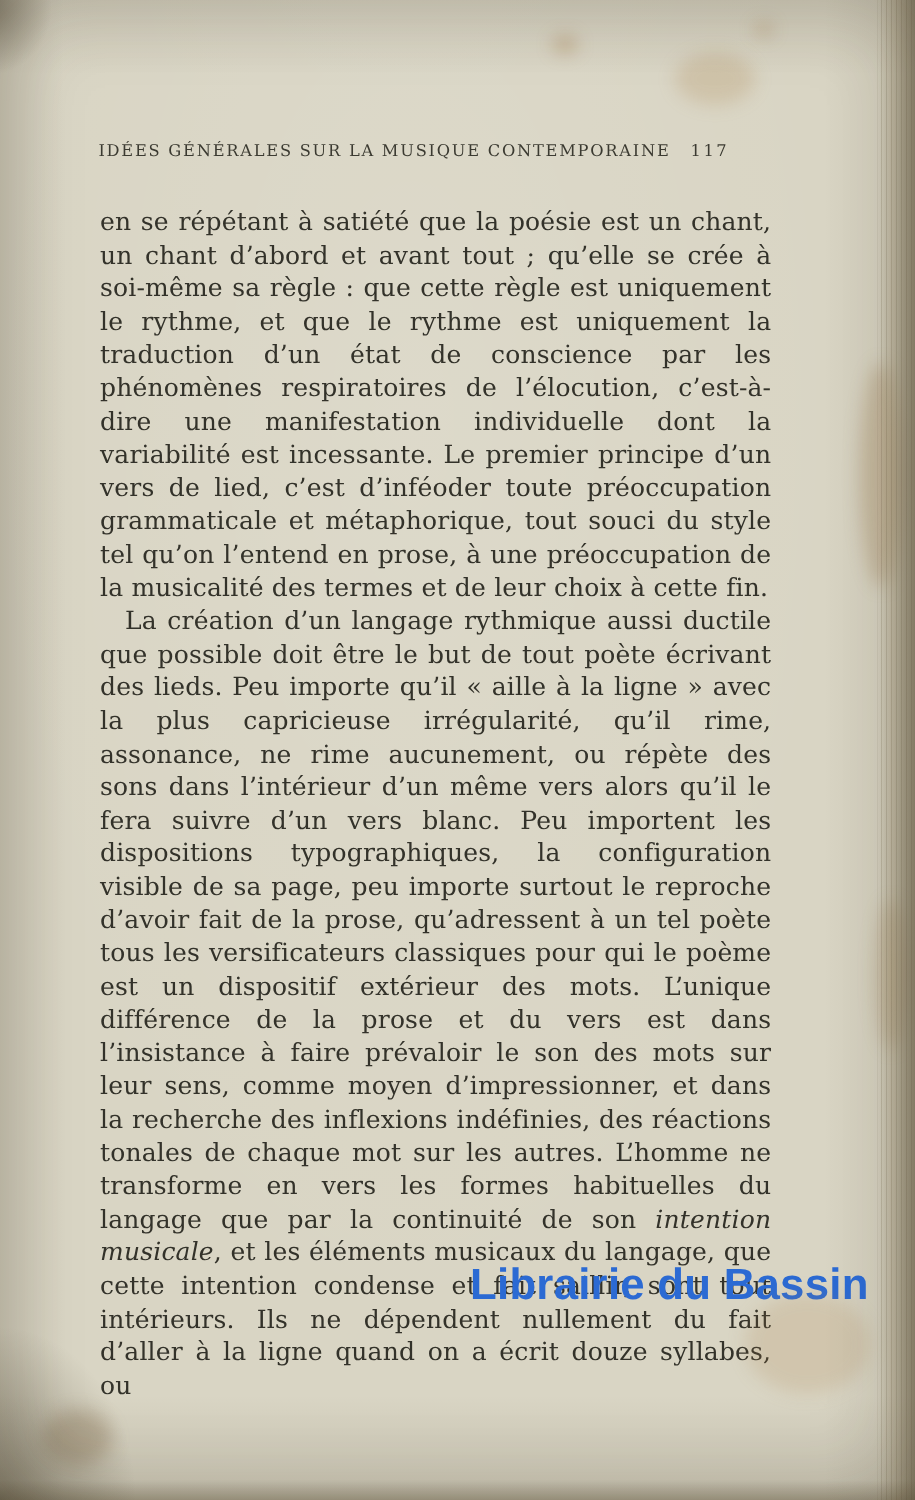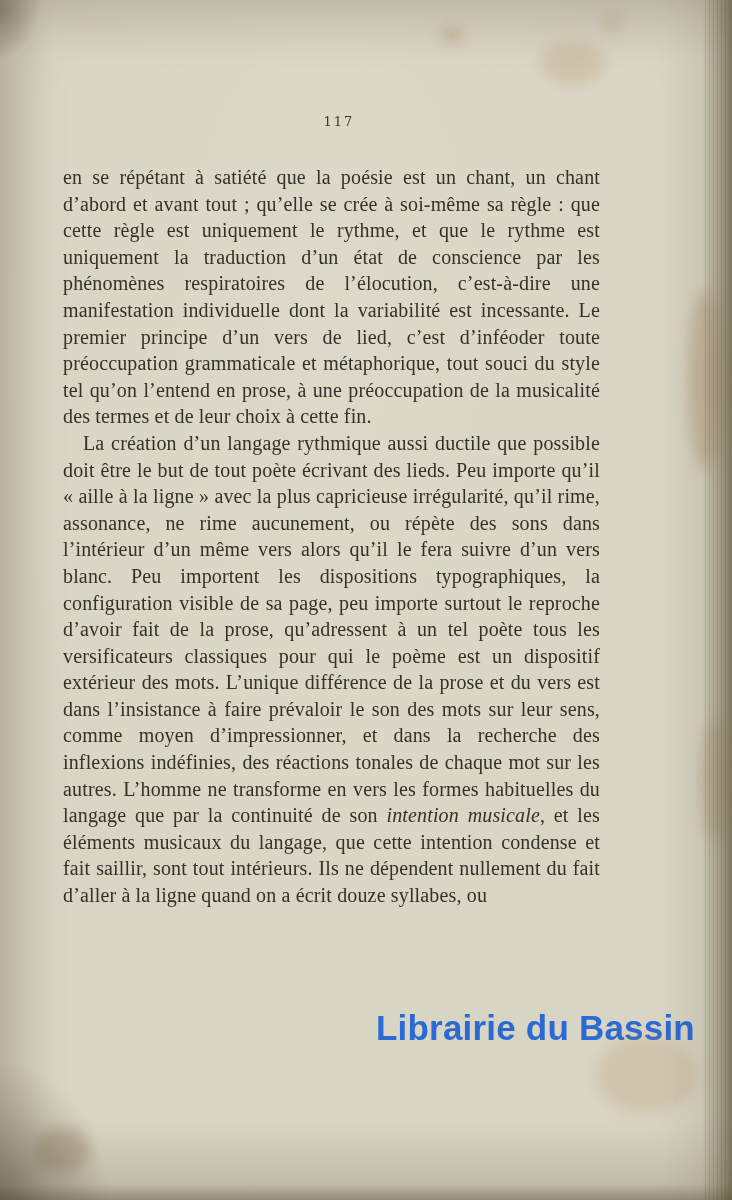--- a/index.html
+++ b/index.html
@@ -52,41 +52,42 @@
 
   .running-header {
     position: absolute; left: 63px; top: 114px; width: 536px;
     display: flex; justify-content: center; align-items: baseline;
     font-size: 13px; letter-spacing: 1.4px; white-space: nowrap;
     color: #3b3a31;
   }
   .running-header .num { margin-left: 16px; letter-spacing: 2px; }
 
   .body-text {
-    position: absolute; left: 63px; top: 164px; width: 537px;
+    position: absolute; left: 80px; top: 164px; width: 537px;
     font-size: 20px; line-height: 26.6px; text-align: justify;
-    letter-spacing: 0.15px; color: #33322a; font-family: Liberation Serif, serif;
+    letter-spacing: 0.15px; color: #33322a;
   }
   .body-text p { margin: 0; }
   .body-text p.indent { text-indent: 20px; }
   .body-text i { font-style: italic; }
 
   .watermark {
     position: absolute; left: 376px; top: 1008px;
     font-family: "Liberation Sans", sans-serif;
     font-size: 35px; font-weight: 600; letter-spacing: 0.2px;
     color: #2b6ad3; white-space: nowrap;
   }
 </style>
 </head>
 <body>
 
 <div class="photo">
 
   <div class="running-header">
+    <span>IDÉES GÉNÉRALES SUR LA MUSIQUE CONTEMPORAINE</span>
     <span class="num">117</span>
   </div>
 
   <div class="body-text">
     <p><span>en se répétant à satiété que la poésie est un chant, un chant d’abord et avant tout ; qu’elle se crée à soi-même sa règle : que cette règle est uniquement le rythme, et que le rythme est uniquement la traduction d’un état de conscience par les phénomènes respiratoires de l’élocution, c’est-à-dire une manifestation individuelle dont la variabilité est incessante. Le premier principe d’un vers de lied, c’est d’inféoder toute préoccupation grammaticale et métaphorique, tout souci du style tel qu’on l’entend en prose, à une préoccupation de la musicalité des termes et de leur choix à cette fin.</span></p>
     <p class="indent"><span>La création d’un langage rythmique aussi ductile que possible doit être le but de tout poète écrivant des lieds. Peu importe qu’il « aille à la ligne » avec la plus capricieuse irrégularité, qu’il rime, assonance, ne rime aucunement, ou répète des sons dans l’intérieur d’un même vers alors qu’il le fera suivre d’un vers blanc. Peu importent les dispositions typographiques, la configuration visible de sa page, peu importe surtout le reproche d’avoir fait de la prose, qu’adressent à un tel poète tous les versificateurs classiques pour qui le poème est un dispositif extérieur des mots. L’unique différence de la prose et du vers est dans l’insistance à faire prévaloir le son des mots sur leur sens, comme moyen d’impressionner, et dans la recherche des inflexions indéfinies, des réactions tonales de chaque mot sur les autres. L’homme ne transforme en vers les formes habituelles du langage que par la continuité de son </span><i>intention musicale</i><span>, et les éléments musicaux du langage, que cette intention condense et fait saillir, sont tout intérieurs. Ils ne dépendent nullement du fait d’aller à la ligne quand on a écrit douze syllabes, ou</span></p>
   </div>
 
   <div class="watermark">Librairie du Bassin</div>
 

